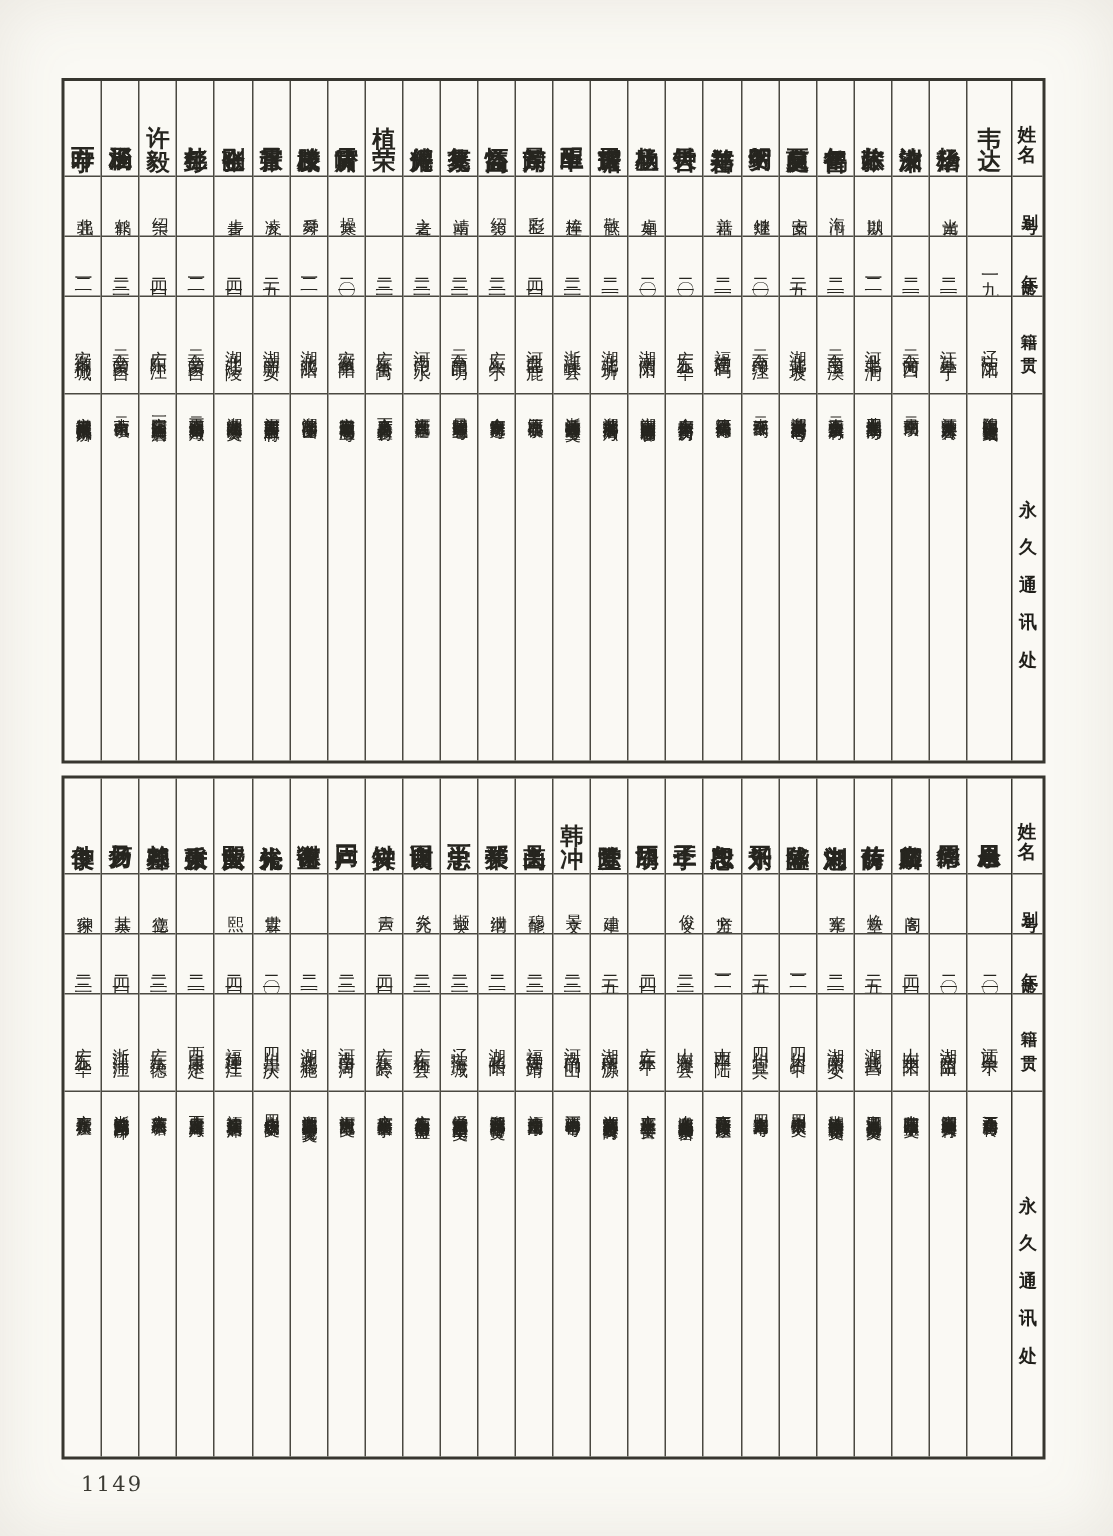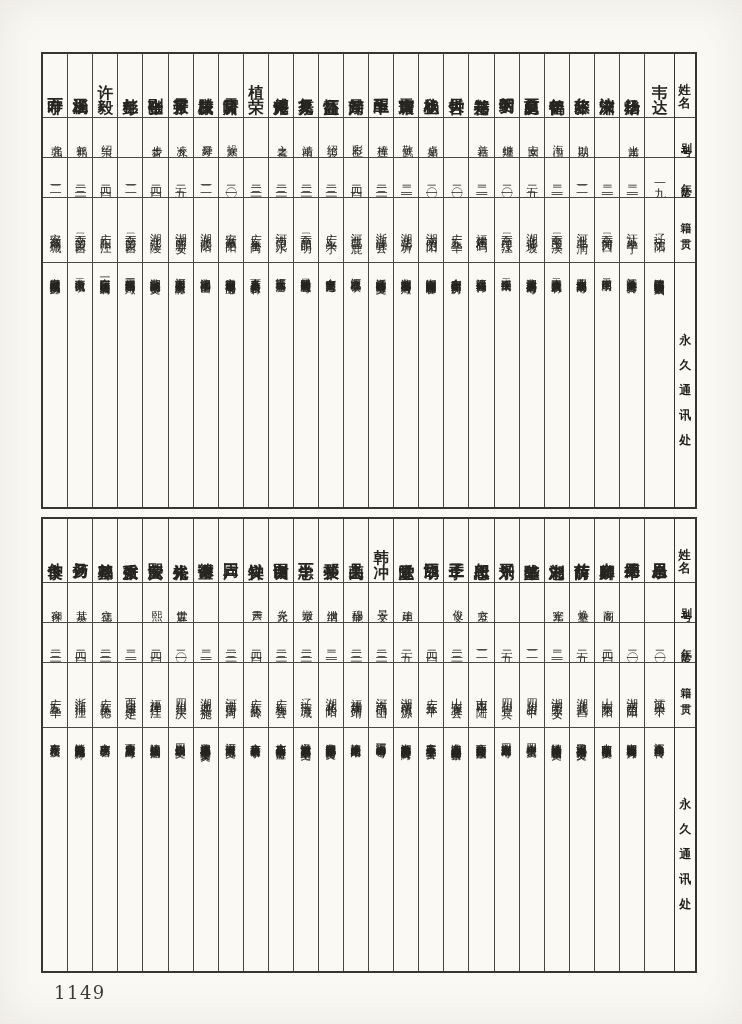--- a/index.html
+++ b/index.html
@@ -50,21 +50,21 @@
     justify-content:flex-start;padding:7px 0 4px;
   }
   .header-col .cell{font-weight:bold;color:#201f1a;}
   .header-col .name{font-size:12.5px;letter-spacing:13px;}
   .header-col .alias{font-size:11px;letter-spacing:4px;}
   .header-col .age{font-size:11px;letter-spacing:4px;}
   .header-col .native{font-size:11px;letter-spacing:17px;}
   .header-col .address{font-size:12px;letter-spacing:25px;justify-content:center;padding:0;}
   .page-number{
     position:absolute;left:54px;top:982px;
-    font-size:18px;letter-spacing:1.5px;color:#3b3a33;
+    font-size:14px;letter-spacing:1.5px;color:#3b3a33;
   }
 </style>
 </head>
 <body>
 
 <div class="page">
   <div class="section" id="section-0">
       <div class="col header-col">
     <div class="cell name">姓名</div>
     <div class="cell alias">别号</div>

